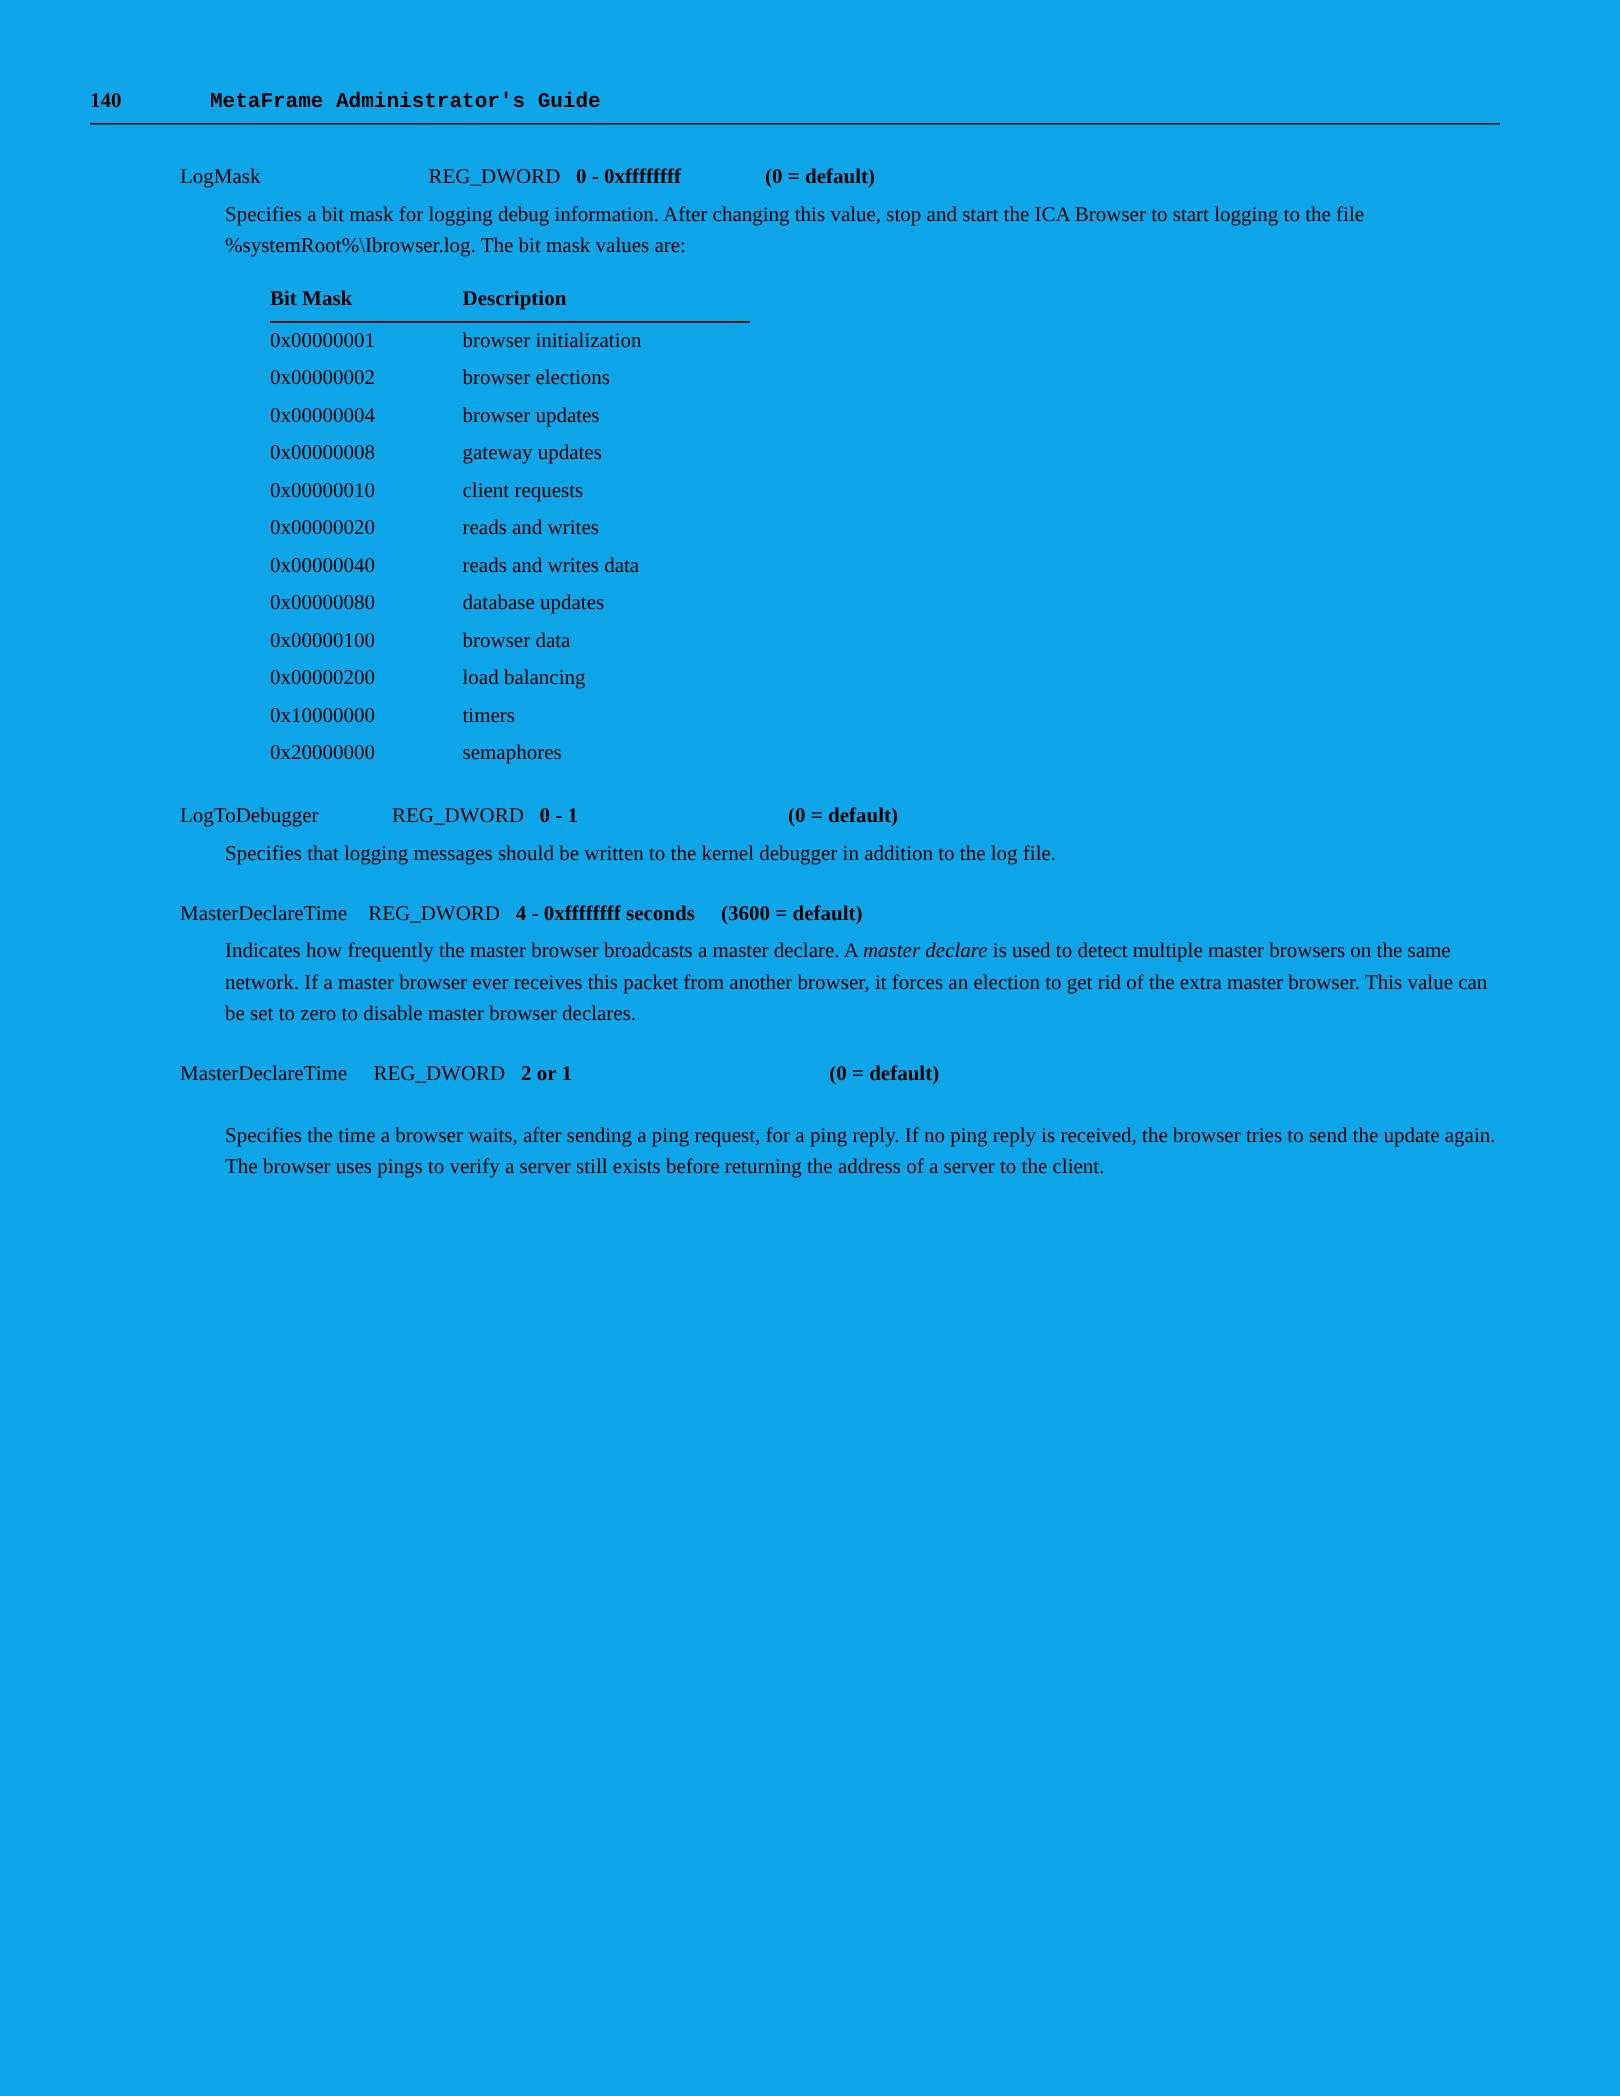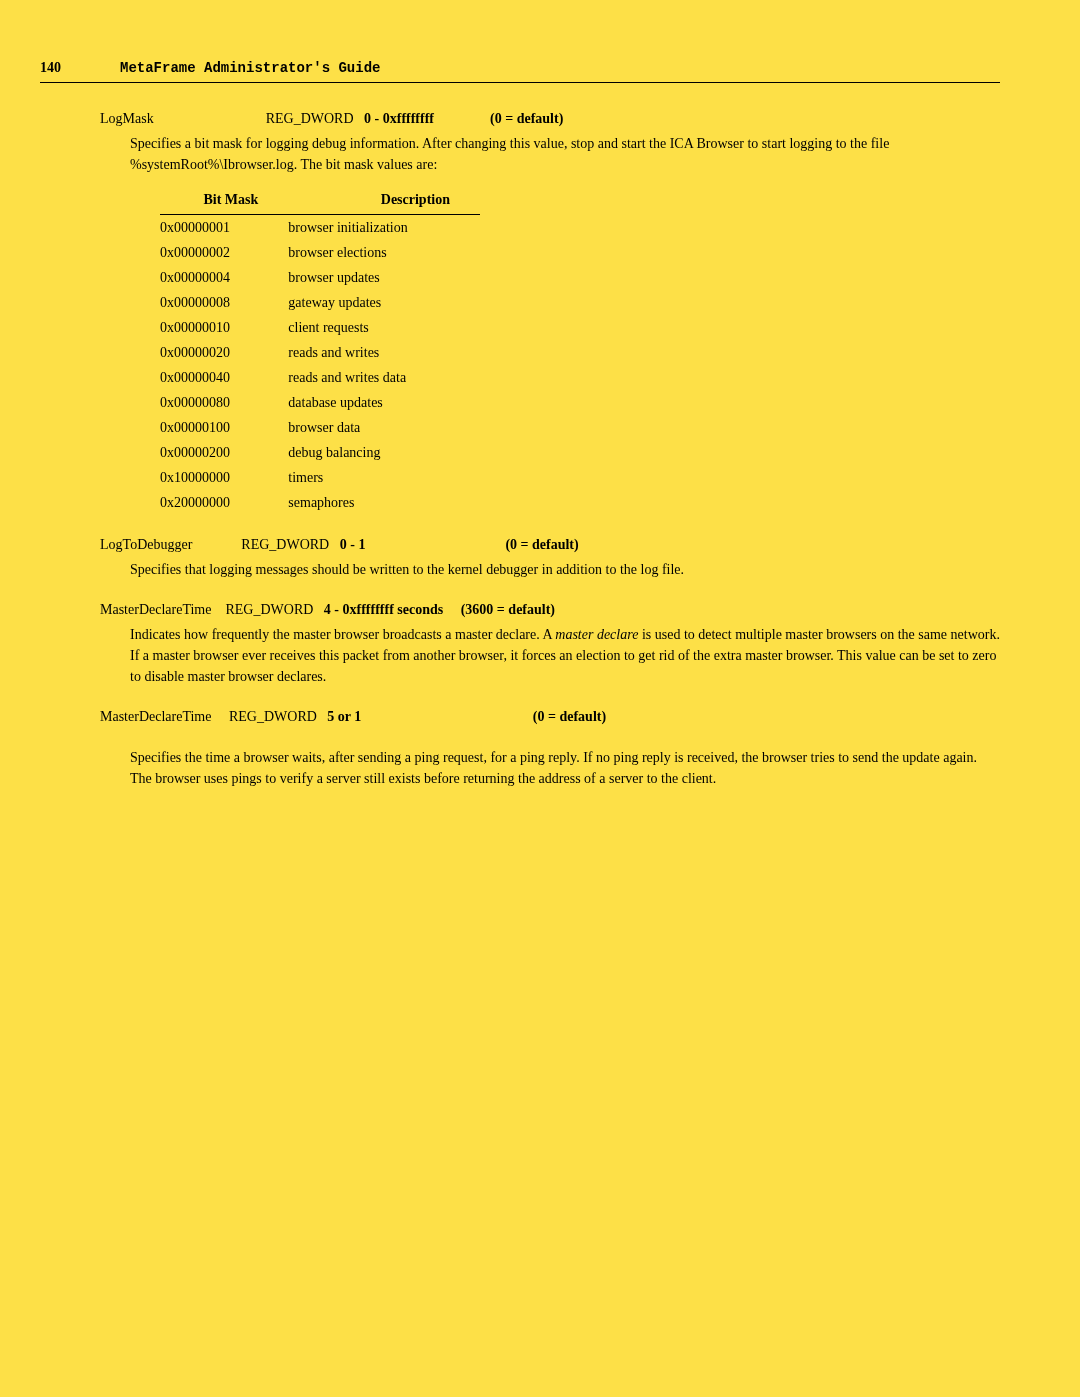--- a/index.html
+++ b/index.html
@@ -13,22 +13,22 @@
       font-family: "Times New Roman", Times, serif;
       font-size: 14px;
       color: #000000;
       width: 1080px;
       min-height: 1397px;
     }
 
     .page {
       width: 1080px;
       min-height: 1397px;
-      background: #fde047;
-      padding: 60px 80px 60px 40px;
+      background: #0ea5e9;
+      padding: 60px 80px 60px 60px;
     }
 
     .page-header {
       display: flex;
       align-items: baseline;
       border-bottom: 1.5px solid #000;
       padding-bottom: 6px;
       margin-bottom: 28px;
     }
 
@@ -66,21 +66,21 @@
     }
 
     .bit-table {
       border-collapse: collapse;
       min-width: 320px;
     }
 
     .bit-table thead tr th {
       font-weight: bold;
       font-size: 14px;
-      text-align: right;
+      text-align: left;
       padding: 2px 30px 4px 0;
       border-bottom: 1.5px solid #000;
     }
 
     .bit-table tbody tr td {
       font-size: 14px;
       padding: 2px 30px 2px 0;
       vertical-align: top;
     }
 
@@ -151,21 +151,21 @@
                 <tr>
                   <td>0x00000080</td>
                   <td>database updates</td>
                 </tr>
                 <tr>
                   <td>0x00000100</td>
                   <td>browser data</td>
                 </tr>
                 <tr>
                   <td>0x00000200</td>
-                  <td>debug balancing</td>
+                  <td>load balancing</td>
                 </tr>
                 <tr>
                   <td>0x10000000</td>
                   <td>timers</td>
                 </tr>
                 <tr>
                   <td>0x20000000</td>
                   <td>semaphores</td>
                 </tr>
               </tbody>
@@ -197,21 +197,21 @@
       </div>
       <div class="entry-desc">
         <span>Indicates how frequently the master browser broadcasts a master declare. A <em>master declare</em> is used to detect multiple master browsers on the same network. If a master browser ever receives this packet from another browser, it forces an election to get rid of the extra master browser. This value can be set to zero to disable master browser declares.</span>
       </div>
     </div>
 
     <div class="entry">
       <div class="entry-inline-header">
         <span>MasterDeclareTime</span>
         <span>&nbsp;&nbsp;&nbsp;</span>
-        <span>REG_DWORD&nbsp;&nbsp;&nbsp;<strong>5 or 1</strong></span>
+        <span>REG_DWORD&nbsp;&nbsp;&nbsp;<strong>2 or 1</strong></span>
         <span>&nbsp;&nbsp;&nbsp;&nbsp;&nbsp;&nbsp;&nbsp;&nbsp;&nbsp;&nbsp;&nbsp;&nbsp;&nbsp;&nbsp;&nbsp;&nbsp;&nbsp;&nbsp;&nbsp;&nbsp;&nbsp;&nbsp;&nbsp;&nbsp;&nbsp;&nbsp;&nbsp;&nbsp;&nbsp;&nbsp;&nbsp;&nbsp;&nbsp;&nbsp;&nbsp;&nbsp;&nbsp;&nbsp;&nbsp;&nbsp;&nbsp;&nbsp;&nbsp;&nbsp;&nbsp;&nbsp;&nbsp;</span>
         <strong>(0 = default)</strong>
       </div>
     </div>
 
     <div class="entry">
       <div class="entry-desc">
         <span>Specifies the time a browser waits, after sending a ping request, for a ping reply.  If no ping reply is received, the browser tries to send the update again. The browser uses pings to verify a server still exists before returning the address of a server to the client.</span>
       </div>
     </div>

